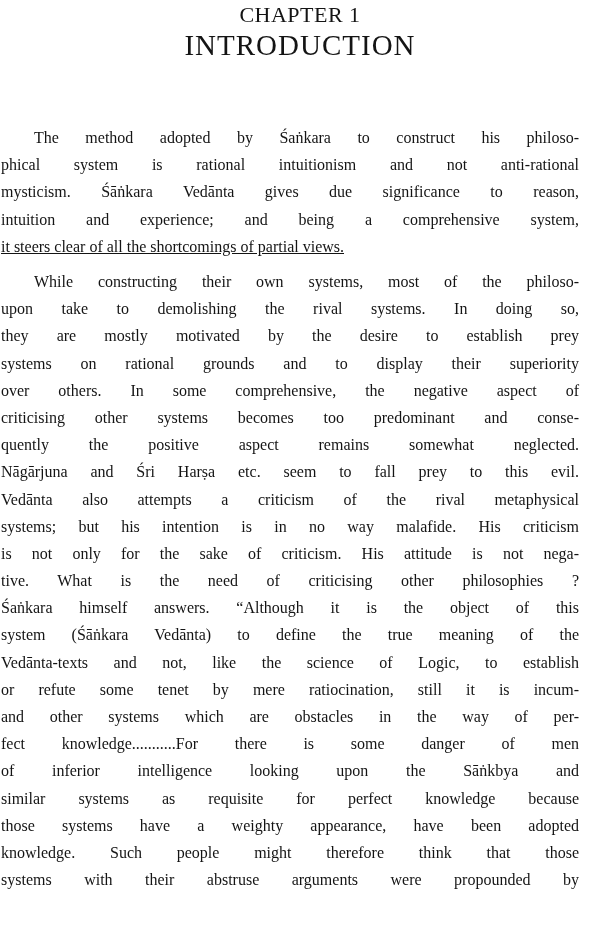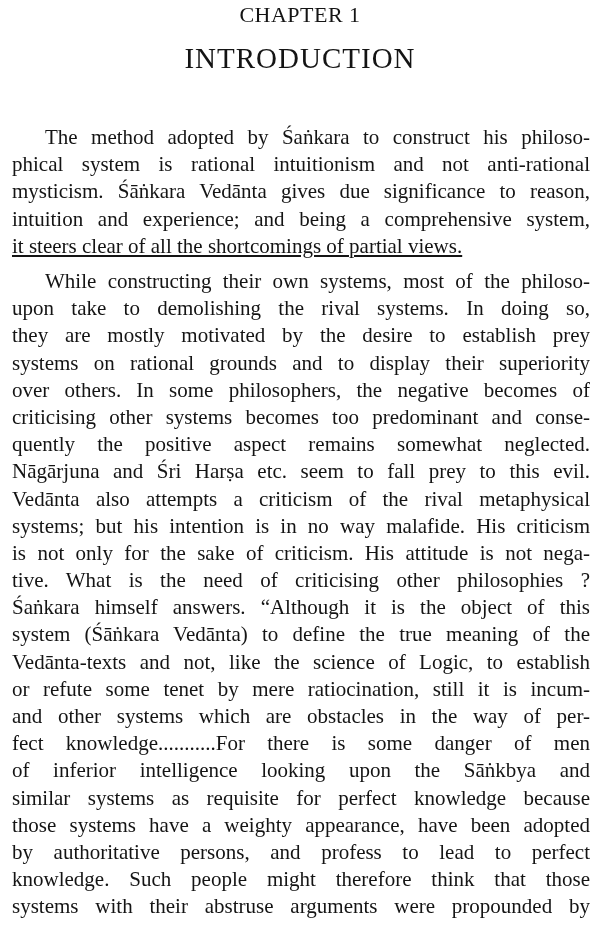--- a/index.html
+++ b/index.html
@@ -1,19 +1,19 @@
 <!DOCTYPE html>
 <html><head>
   <meta charset="utf-8">
   <style>
     html, body { margin: 0; padding: 0; background: #ffffff; }
     body { width: 600px; height: 937px; overflow: hidden; position: relative; font-family: "Liberation Serif", "DejaVu Serif", serif; color: #141414; }
     .chapter-label { position: absolute; top: 2px; left: 0; width: 600px; text-align: center; font-size: 22px; letter-spacing: 0.5px; }
-    .chapter-title { position: absolute; top: 42px; left: 0; width: 600px; text-align: center; font-size: 29px; letter-spacing: 1px; }
-    .body-text { position: absolute; left: 12px; width: 578px; font-size: 21px; }
+    .chapter-title { position: absolute; top: 29px; left: 0; width: 600px; text-align: center; font-size: 29px; letter-spacing: 1px; }
+    .body-text { position: absolute; left: 1px; width: 578px; font-size: 16px; }
     .line { display: block; height: 27.2px; line-height: 27.2px; white-space: nowrap; text-align: justify; text-align-last: justify; }
     .line.indent { padding-left: 33px; }
     .line.last { text-align-last: left; text-decoration: underline; }
     #para1 { top: 124px; }
     #para2 { top: 268px; }
   </style>
 </head>
 <body>
 
 <div class="chapter-label">CHAPTER 1</div>
@@ -25,33 +25,32 @@
   <span class="line">mysticism. Śāṅkara Vedānta gives due significance to reason,</span>
   <span class="line">intuition and experience; and being a comprehensive system,</span>
   <span class="line last">it steers clear of all the shortcomings of partial views.</span>
 </div>
 
 <div class="body-text" id="para2">
   <span class="line indent">While constructing their own systems, most of the philoso-</span>
   <span class="line">upon take to demolishing the rival systems. In doing so,</span>
   <span class="line">they are mostly motivated by the desire to establish prey</span>
   <span class="line">systems on rational grounds and to display their superiority</span>
-  <span class="line">over others. In some philosophers, the negative becomes of</span>
+  <span class="line">over others. In some comprehensive, the negative aspect of</span>
   <span class="line">criticising other systems becomes too predominant and conse-</span>
   <span class="line">quently the positive aspect remains somewhat neglected.</span>
   <span class="line">Nāgārjuna and Śri Harṣa etc. seem to fall prey to this evil.</span>
   <span class="line">Vedānta also attempts a criticism of the rival metaphysical</span>
   <span class="line">systems; but his intention is in no way malafide. His criticism</span>
   <span class="line">is not only for the sake of criticism. His attitude is not nega-</span>
   <span class="line">tive. What is the need of criticising other philosophies ?</span>
   <span class="line">Śaṅkara himself answers. “Although it is the object of this</span>
   <span class="line">system (Śāṅkara Vedānta) to define the true meaning of the</span>
   <span class="line">Vedānta-texts and not, like the science of Logic, to establish</span>
   <span class="line">or refute some tenet by mere ratiocination, still it is incum-</span>
   <span class="line">and other systems which are obstacles in the way of per-</span>
   <span class="line">fect knowledge...........For there is some danger of men</span>
   <span class="line">of inferior intelligence looking upon the Sāṅkbya and</span>
   <span class="line">similar systems as requisite for perfect knowledge because</span>
   <span class="line">those systems have a weighty appearance, have been adopted</span>
-  <span class="line">by authoritative persons, and profess to lead to perfect</span>
   <span class="line">knowledge. Such people might therefore think that those</span>
   <span class="line">systems with their abstruse arguments were propounded by</span>
 </div>
 
 </body></html>

